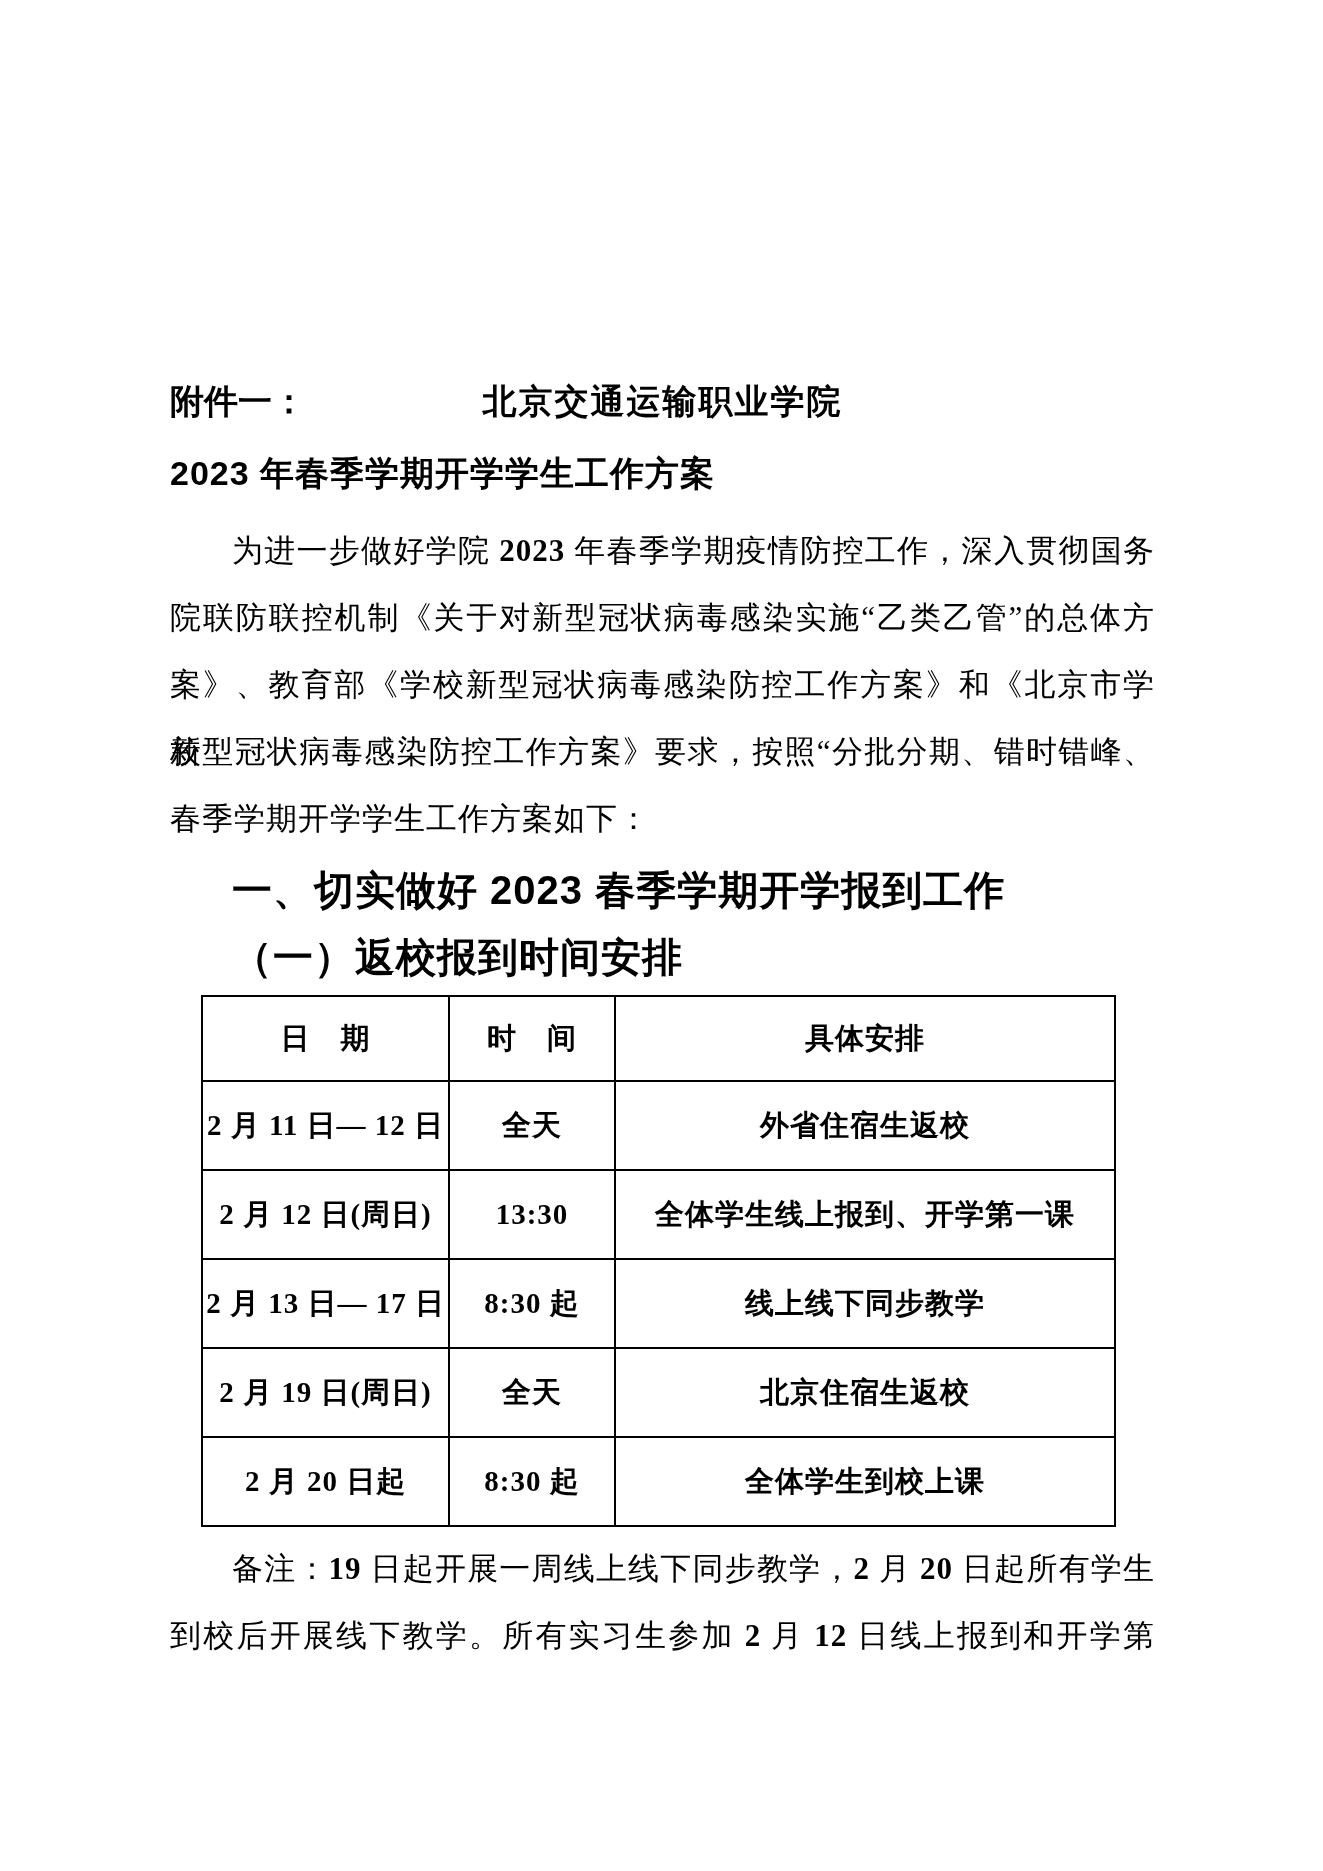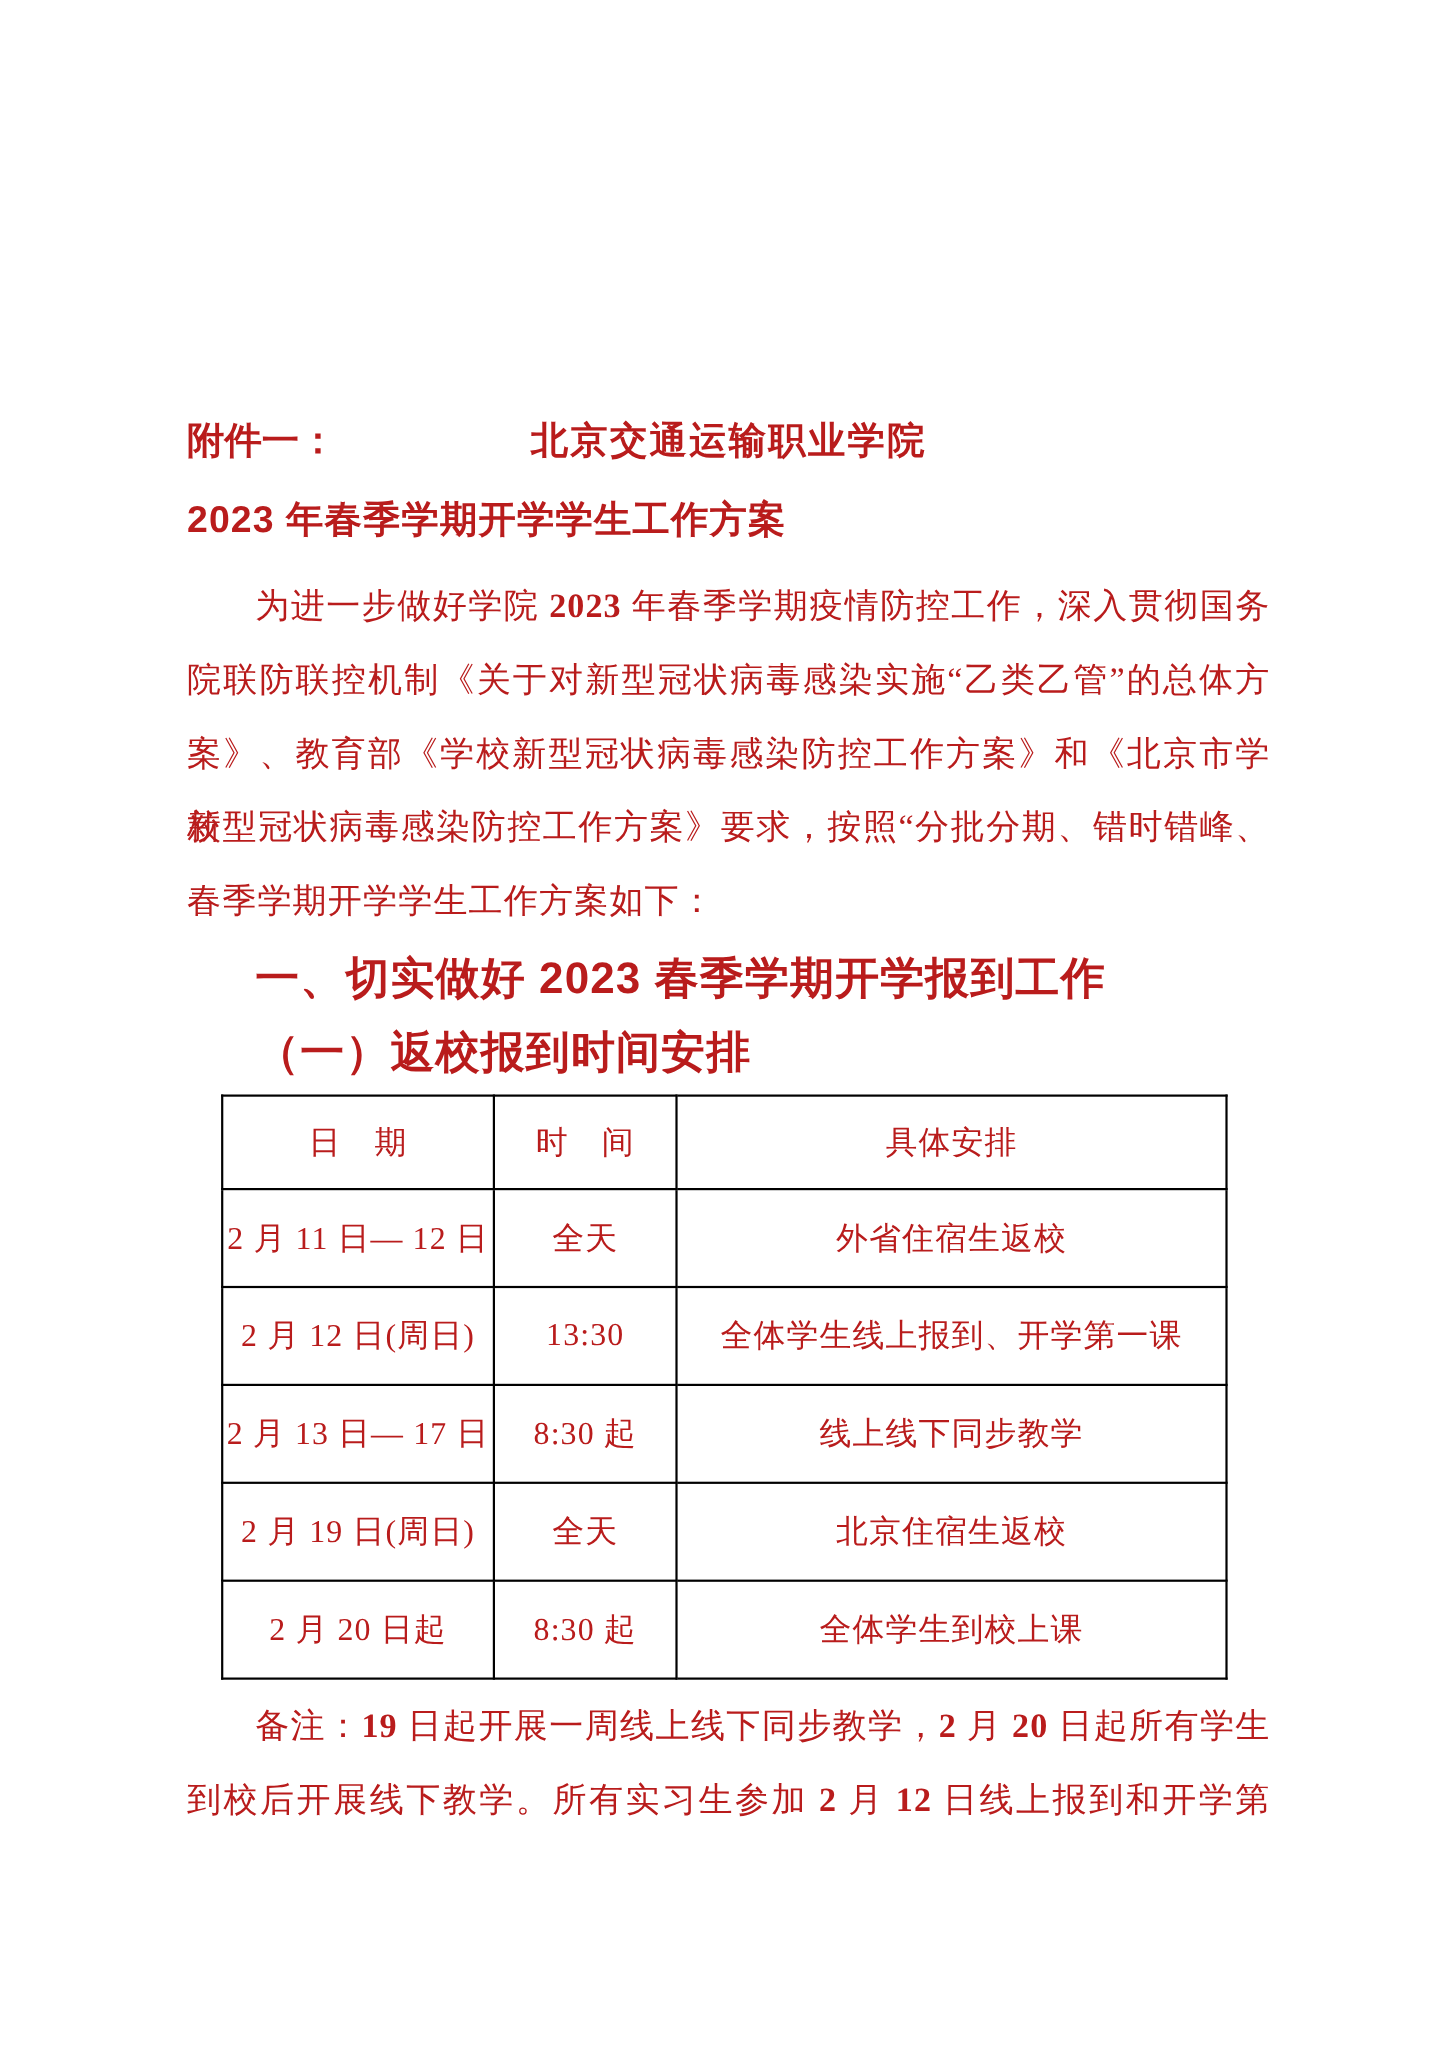--- a/index.html
+++ b/index.html
@@ -1,21 +1,21 @@
 <!DOCTYPE html>
 <html><head>
 <meta charset="utf-8">
 <style>
   html,body{margin:0;padding:0;background:#ffffff;}
   .page{
     position:relative;
     width:1323px;
     height:1871px;
     background:#ffffff;
-    color:#b91c1c;
+    color:#000000;
     overflow:hidden;
     font-family:"Liberation Serif","DejaVu Serif",serif;
   }
   .content{
     position:absolute;
     left:170px;
     width:985px;
     top:0;
   }
   
@@ -82,21 +82,21 @@
     width:913px;
   }
   table.schedule col.c1{width:247px;}
   table.schedule col.c2{width:166px;}
   table.schedule col.c3{width:500px;}
   table.schedule th, table.schedule td{
     border:2px solid #000000;
     text-align:center;
     vertical-align:middle;
     font-size:29px;
-    font-weight:normal;
+    font-weight:bold;
     padding:0;
     letter-spacing:1px;
   }
   table.schedule tr.hdr{height:85px;}
   table.schedule tr.row{height:89px;padding-left:27px;}
   
   .remark{margin-top:8px;}
 </style>
 </head>
 <body>

